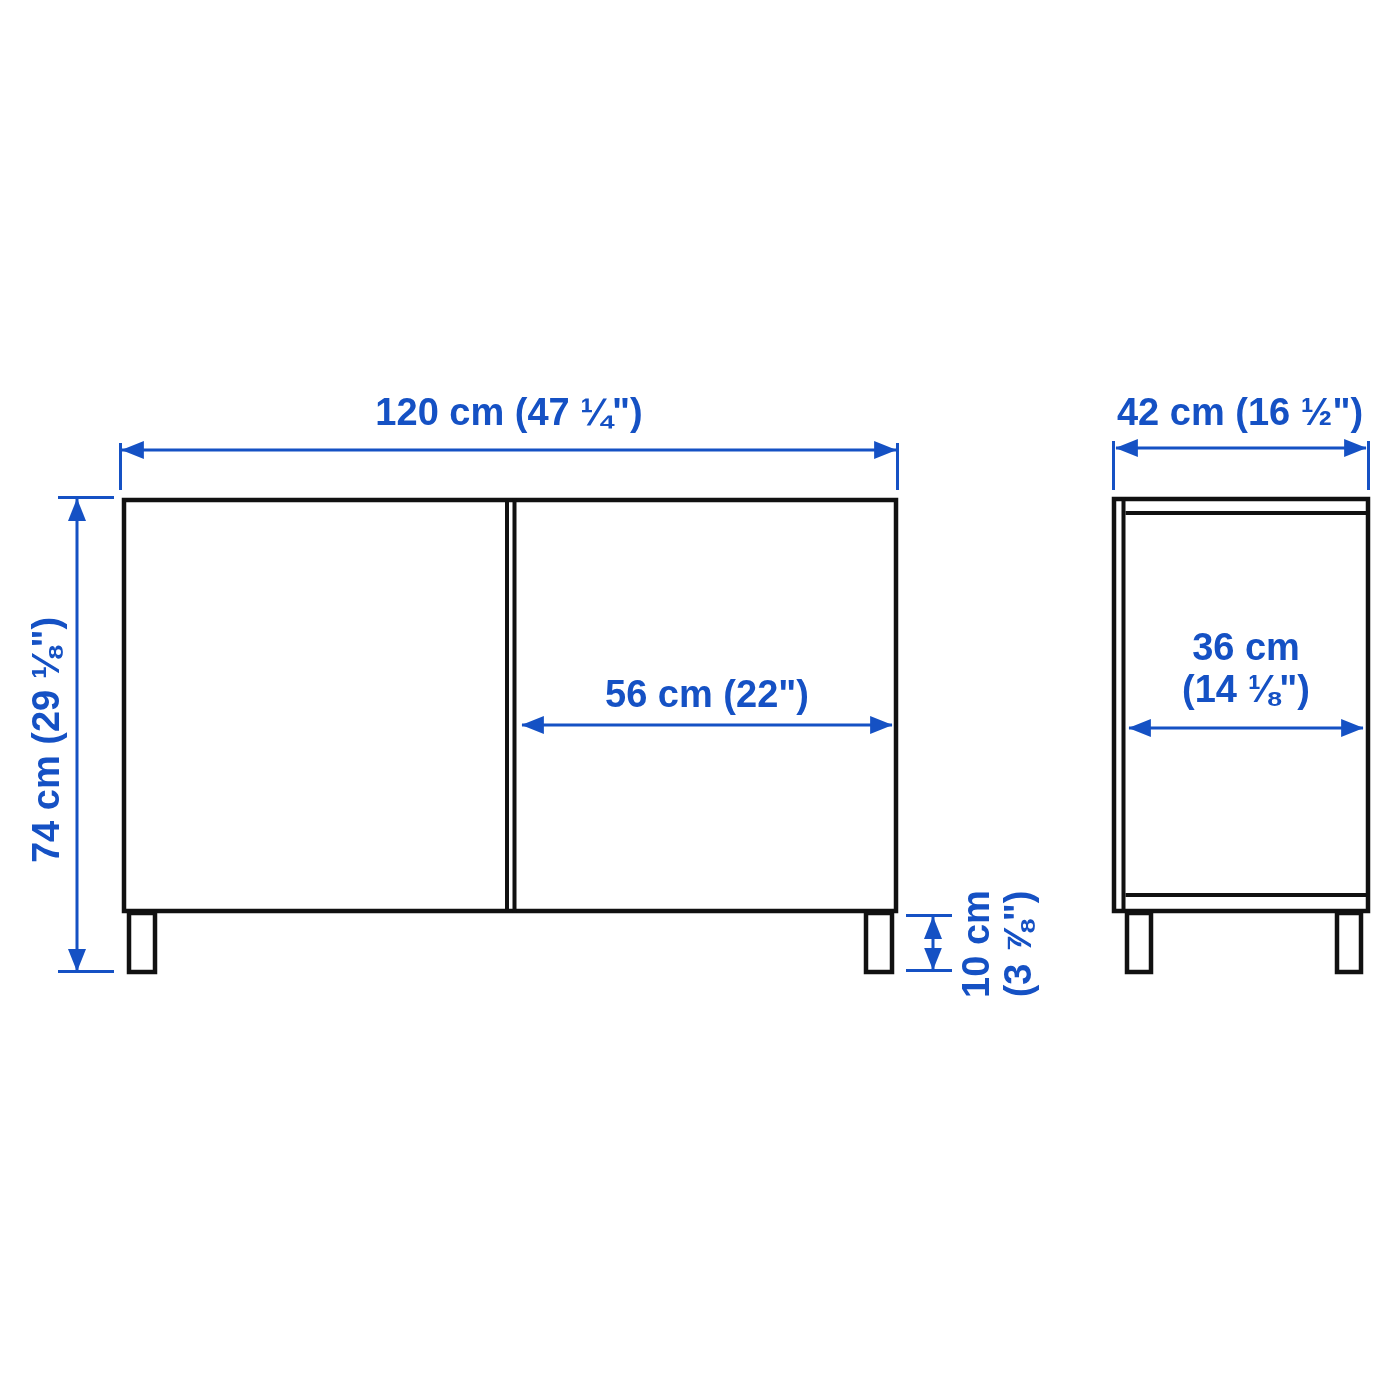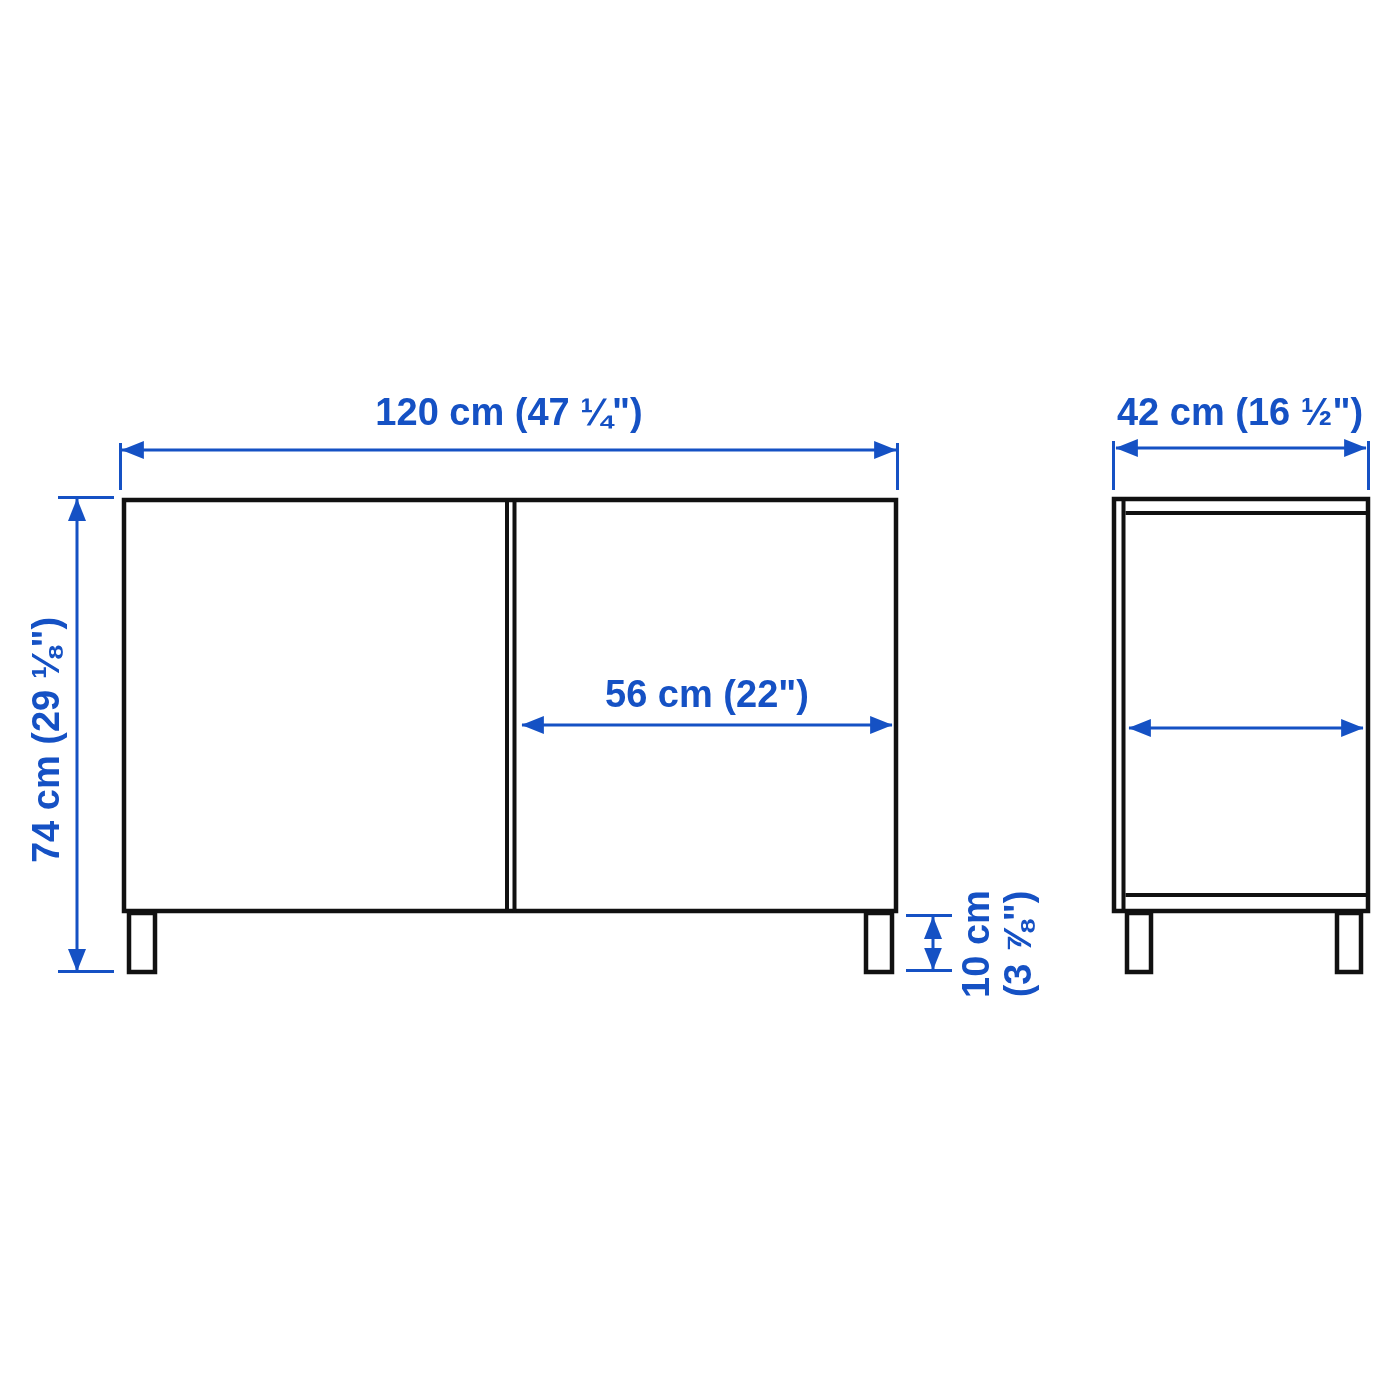--- a/index.html
+++ b/index.html
@@ -93,14 +93,18 @@
 
   <div class="dim-label" style="left:707px; top:694px;">56 cm (22")</div>
 
   <div class="dim-label rot" style="left:997px; top:944px;">
     <div>10 cm</div>
     <div>(3 ⅞")</div>
   </div>
 
   <div class="dim-label" style="left:1240px; top:412px;">42 cm (16 ½")</div>
 
+  <div class="dim-label" style="left:1246px; top:668px;">
+    <div>36 cm</div>
+    <div>(14 ⅛")</div>
+  </div>
 
 </div>
 
 </body></html>

